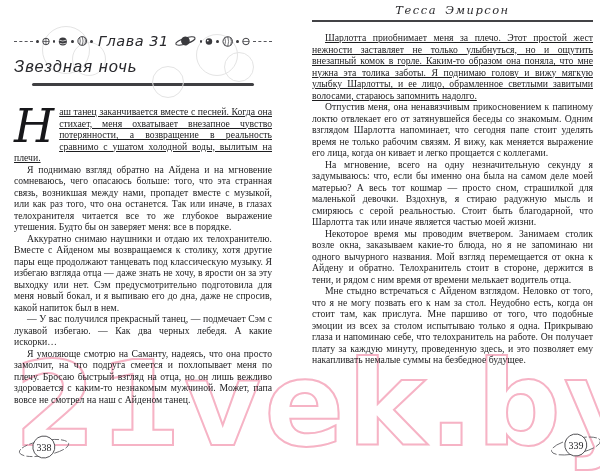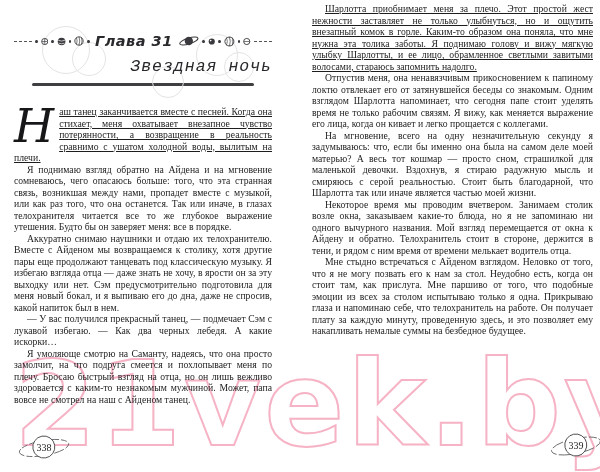--- a/index.html
+++ b/index.html
@@ -42,34 +42,34 @@
 
   
   .chapter-head { position: relative; height: 76px; margin-bottom: 4px; }
   .faint-circle {
     position: absolute; border: 1px solid #e4e4e4; border-radius: 50%;
     z-index: 0;
   }
   .ornament-row {
     position: relative; z-index: 1;
     display: flex; align-items: center; justify-content: center;
-    gap: 3px; height: 30px; margin-top: 2px; font-weight: bold;
+    gap: 3px; height: 30px; margin-top: 2px;
   }
   .dashline { width: 22px; border-top: 1.3px dashed #55555a; }
   .orn-dot { width: 3px; height: 3px; border-radius: 50%; background: #3a3a3e; }
   .orn-svg { display: block; }
   .chapter-label {
     font-family: "DejaVu Sans", sans-serif; font-style: italic;
     font-size: 14.5px; color: #2a2a2e; white-space: nowrap;
     letter-spacing: 0.5px; padding: 0 2px;
   }
   .chapter-title {
     position: relative; z-index: 1;
-    text-align: right; margin-top: 1px;
-    font-family: Liberation Mono, monospace; font-style: italic;
+    text-align: left; margin-top: 1px;
+    font-family: Liberation Sans, sans-serif; font-style: italic;
     font-size: 16.5px; color: #28282c; letter-spacing: 1px;
   }
   .title-rule {
     width: 222px; height: 3px; margin: 7px auto 0 auto;
     background: #3f3f42; border-radius: 2px;
   }
 
   
   .running-head { margin-bottom: 10px; }
   .author {
@@ -154,20 +154,24 @@
     <div class="body-text">
       <p class="first"><span class="dropcap">Н</span><span>аш танец заканчивается вместе с песней. Когда она стихает, меня охватывает внезапное чувство потерянности, а возвращение в реальность сравнимо с ушатом холодной воды, вылитым на плечи.</span></p>
       <p>Я поднимаю взгляд обратно на Айдена и на мгновение сомневаюсь, чего опасаюсь больше: того, что эта странная связь, возникшая между нами, пропадет вместе с музыкой, или как раз того, что она останется. Так или иначе, в глазах телохранителя читается все то же глубокое выражение утешения. Будто бы он заверяет меня: все в порядке.</p>
       <p>Аккуратно снимаю наушники и отдаю их телохранителю. Вместе с Айденом мы возвращаемся к столику, хотя другие пары еще продолжают танцевать под классическую музыку. Я избегаю взгляда отца — даже знать не хочу, в ярости он за эту выходку или нет. Сэм предусмотрительно подготовила для меня новый бокал, и я выпиваю его до дна, даже не спросив, какой напиток был в нем.</p>
       <p>— У вас получился прекрасный танец, — подмечает Сэм с лукавой избегаю. — Как два черных лебедя. А какие искорки…</p>
       <p>Я умоляюще смотрю на Саманту, надеясь, что она просто замолчит, на что подруга смеется и похлопывает меня по плечу. Бросаю быстрый взгляд на отца, но он лишь вежливо здоровается с каким-то незнакомым мужчиной. Может, папа вовсе не смотрел на наш с Айденом танец.</p>
     </div>
   </section>
 
   <section class="page page-right">
+    <header class="running-head">
+      <div class="author">Тесса Эмирсон</div>
+      <div class="head-rule"></div>
+    </header>
 
     <div class="body-text">
       <p class="first" style="text-indent:13px;">Шарлотта приобнимает меня за плечо. Этот простой жест нежности заставляет не только улыбнуться, но и ощутить внезапный комок в горле. Каким-то образом она поняла, что мне нужна эта толика заботы. Я поднимаю голову и вижу мягкую улыбку Шарлотты, и ее лицо, обрамленное светлыми завитыми волосами, стараюсь запомнить надолго.</p>
       <p>Отпустив меня, она ненавязчивым прикосновением к папиному локтю отвлекает его от затянувшейся беседы со знакомым. Одним взглядом Шарлотта напоминает, что сегодня папе стоит уделять время не только рабочим связям. Я вижу, как меняется выражение его лица, когда он кивает и легко прощается с коллегами.</p>
       <p>На мгновение, всего на одну незначительную секунду я задумываюсь: что, если бы именно она была на самом деле моей матерью? А весь тот кошмар — просто сном, страшилкой для маленькой девочки. Вздохнув, я стираю радужную мысль и смиряюсь с серой реальностью. Стоит быть благодарной, что Шарлотта так или иначе является частью моей жизни.</p>
       <p>Некоторое время мы проводим вчетвером. Занимаем столик возле окна, заказываем какие-то блюда, но я не запоминаю ни одного вычурного названия. Мой взгляд перемещается от окна к Айдену и обратно. Телохранитель стоит в стороне, держится в тени, и рядом с ним время от времени мелькает водитель отца.</p>
       <p>Мне стыдно встречаться с Айденом взглядом. Неловко от того, что я не могу позвать его к нам за стол. Неудобно есть, когда он стоит там, как прислуга. Мне паршиво от того, что подобные эмоции из всех за столом испытываю только я одна. Прикрываю глаза и напоминаю себе, что телохранитель на работе. Он получает плату за каждую минуту, проведенную здесь, и это позволяет ему накапливать немалые суммы на безбедное будущее.</p>
     </div>
   </section>
 

